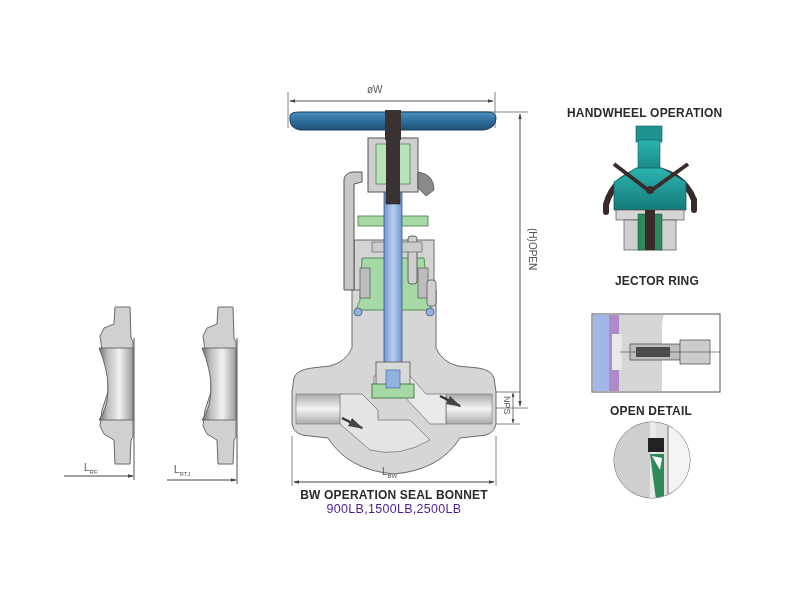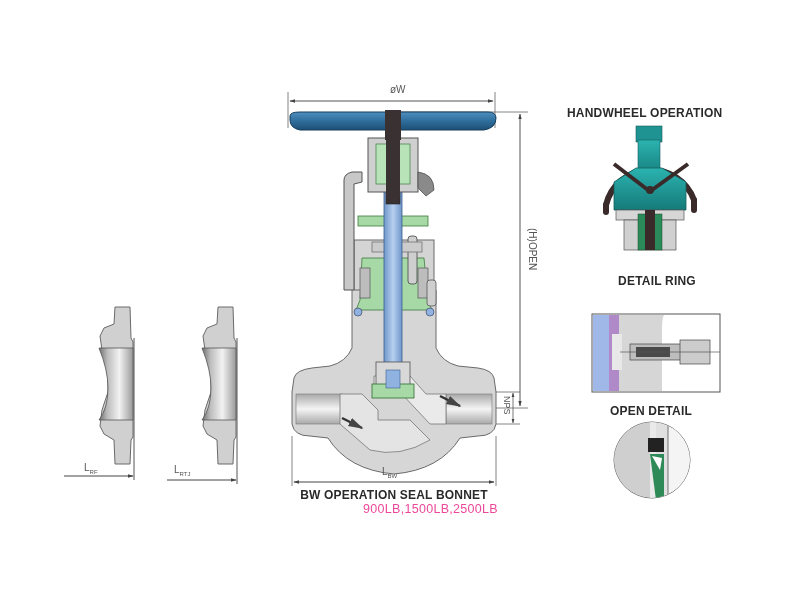--- a/index.html
+++ b/index.html
@@ -1,20 +1,20 @@
 <!DOCTYPE html>
 <html><head>
 <meta charset="utf-8">
 <style>
   html, body { margin:0; padding:0; background:#ffffff; }
   body { width:800px; height:600px; position:relative; overflow:hidden; font-family:"Liberation Sans", sans-serif; }
   .diagram { position:absolute; left:0; top:0; width:800px; height:600px; }
   .lbl { position:absolute; white-space:nowrap; color:#222; }
   .bold-title { font-weight:bold; font-size:12px; letter-spacing:0.2px; color:#2a2a2a; }
-  .sub-title { font-size:12.5px; color:#ec4899; letter-spacing:0.3px;text-align:right; }
+  .sub-title { font-size:12.5px; color:#4c1d95; letter-spacing:0.3px; }
   .dim-lbl { font-size:10px; color:#555; }
   .vert { transform:rotate(90deg); transform-origin:left top; }
   .center { text-align:center; }
 </style>
 </head>
 <body>
 
 <div class="diagram">
 <svg width="800" height="600" viewBox="0 0 800 600" xmlns="http://www.w3.org/2000/svg">
   <defs>
@@ -163,36 +163,36 @@
       <path d="M648,438 L664,438 L664,452 L648,452 Z" fill="#222"></path>
       <path d="M650,454 L664,454 L664,500 L656,500 Z" fill="#2e8b57"></path>
       <path d="M652,456 L662,458 L660,470 Z" fill="#ffffff"></path>
       <rect x="668" y="420" width="24" height="80" fill="#f4f4f4"></rect>
       <line x1="668" y1="420" x2="668" y2="500" stroke="#555" stroke-width="0.8"></line>
     </g>
   </g>
 </svg>
 </div>
 
-<span class="lbl dim-lbl" style="left:390px; top:84px;">øW</span>
+<span class="lbl dim-lbl" style="left:367px; top:84px;">øW</span>
 
 <span class="lbl dim-lbl vert" style="left:538px; top:228px;">(H)OPEN</span>
 
 <span class="lbl dim-lbl vert" style="left:512px; top:396px; font-size:9px;">NPS</span>
 
 <span class="lbl dim-lbl" style="left:382px; top:466px;"><span>L</span><sub style="font-size:6px;">BW</sub></span>
 
 <span class="lbl dim-lbl" style="left:84px; top:462px;"><span>L</span><sub style="font-size:6px;">RF</sub></span>
 
 <span class="lbl dim-lbl" style="left:174px; top:464px;"><span>L</span><sub style="font-size:6px;">RTJ</sub></span>
 
 <div class="lbl center" style="left:290px; top:488px; width:208px;">
   <div class="bold-title">BW OPERATION SEAL BONNET</div>
   <div class="sub-title">900LB,1500LB,2500LB</div>
 </div>
 
 <div class="lbl bold-title" style="left:567px; top:106px;text-align:center;">HANDWHEEL OPERATION</div>
 
 <div class="lbl center bold-title" style="left:562px; top:274px; width:190px; line-height:15px;">
-  <div>DETAIL RING</div>
+  <div>JECTOR RING</div>
 </div>
 
 <div class="lbl bold-title" style="left:610px; top:404px;">OPEN DETAIL</div>
 
 </body></html>

